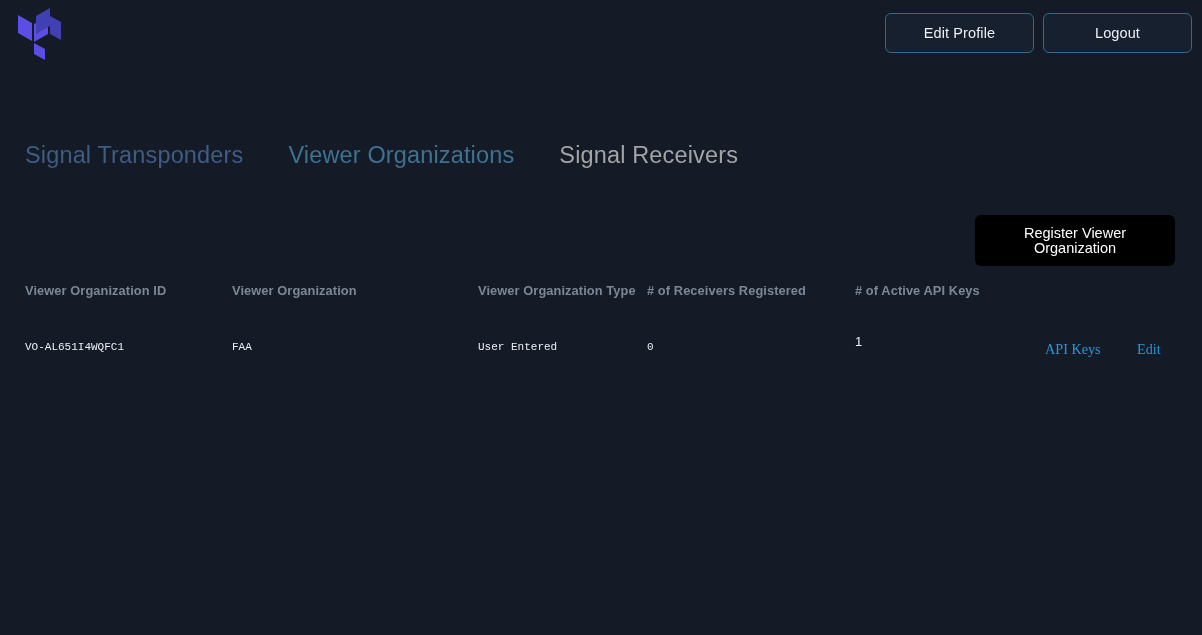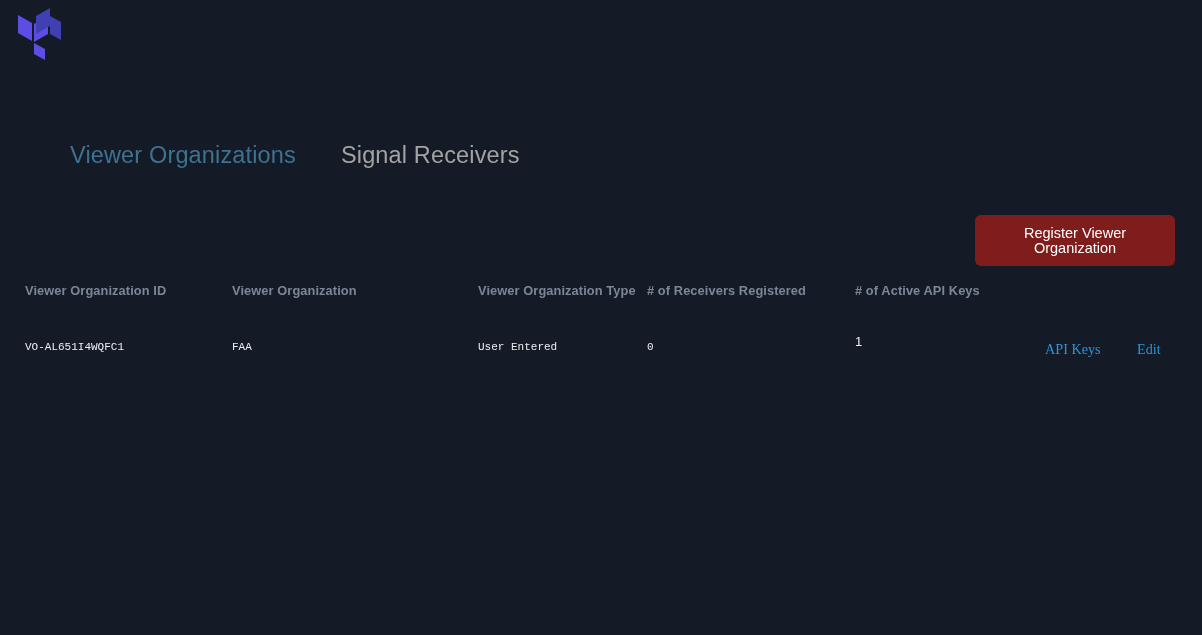--- a/index.html
+++ b/index.html
@@ -79,21 +79,21 @@
   .tab.tab-1 { color: #3d7291; margin-left: 45px; }
   .tab.tab-2 { color: #a3a3a3; margin-left: 45px; }
 
   
   .register-btn {
     position: absolute;
     top: 215px;
     left: 975px;
     width: 200px;
     height: 51px;
-    background: #7f1d1d;
+    background: #000000;
     border: none;
     border-radius: 6px;
     color: #ffffff;
     font-size: 14.5px;
     font-family: "Liberation Sans", sans-serif;
     cursor: pointer;
     display: flex;
     align-items: center;
     justify-content: center;
     line-height: 1;
@@ -170,23 +170,28 @@
       <polygon points="25,16 39,8 39,26 25,34" fill="#5c4ee5"></polygon>
 
       <polygon points="41,8 55,0 55,18 41,26" fill="#4040b2" transform="translate(-14,0)"></polygon>
       <polygon points="41,8 52,14 52,32 41,26" fill="#4040b2"></polygon>
 
       <polygon points="25,36 39,28 39,46 25,54" fill="#5c4ee5" opacity="0"></polygon>
       <polygon points="25,35 36,41 36,52 25,46" fill="#5c4ee5"></polygon>
     </svg>
   </div>
 
+  <div class="header-actions">
+    <button class="hdr-btn">Edit Profile</button>
+    <button class="hdr-btn">Logout</button>
+  </div>
 </div>
 
 <nav class="tabs">
+  <div class="tab tab-0">Signal Transponders</div>
   <div class="tab tab-1">Viewer Organizations</div>
   <div class="tab tab-2">Signal Receivers</div>
 </nav>
 
 <button class="register-btn">Register Viewer Organization</button>
 
 <div class="table">
 
   <div class="thead">
     <div class="th c0">Viewer Organization ID</div>

